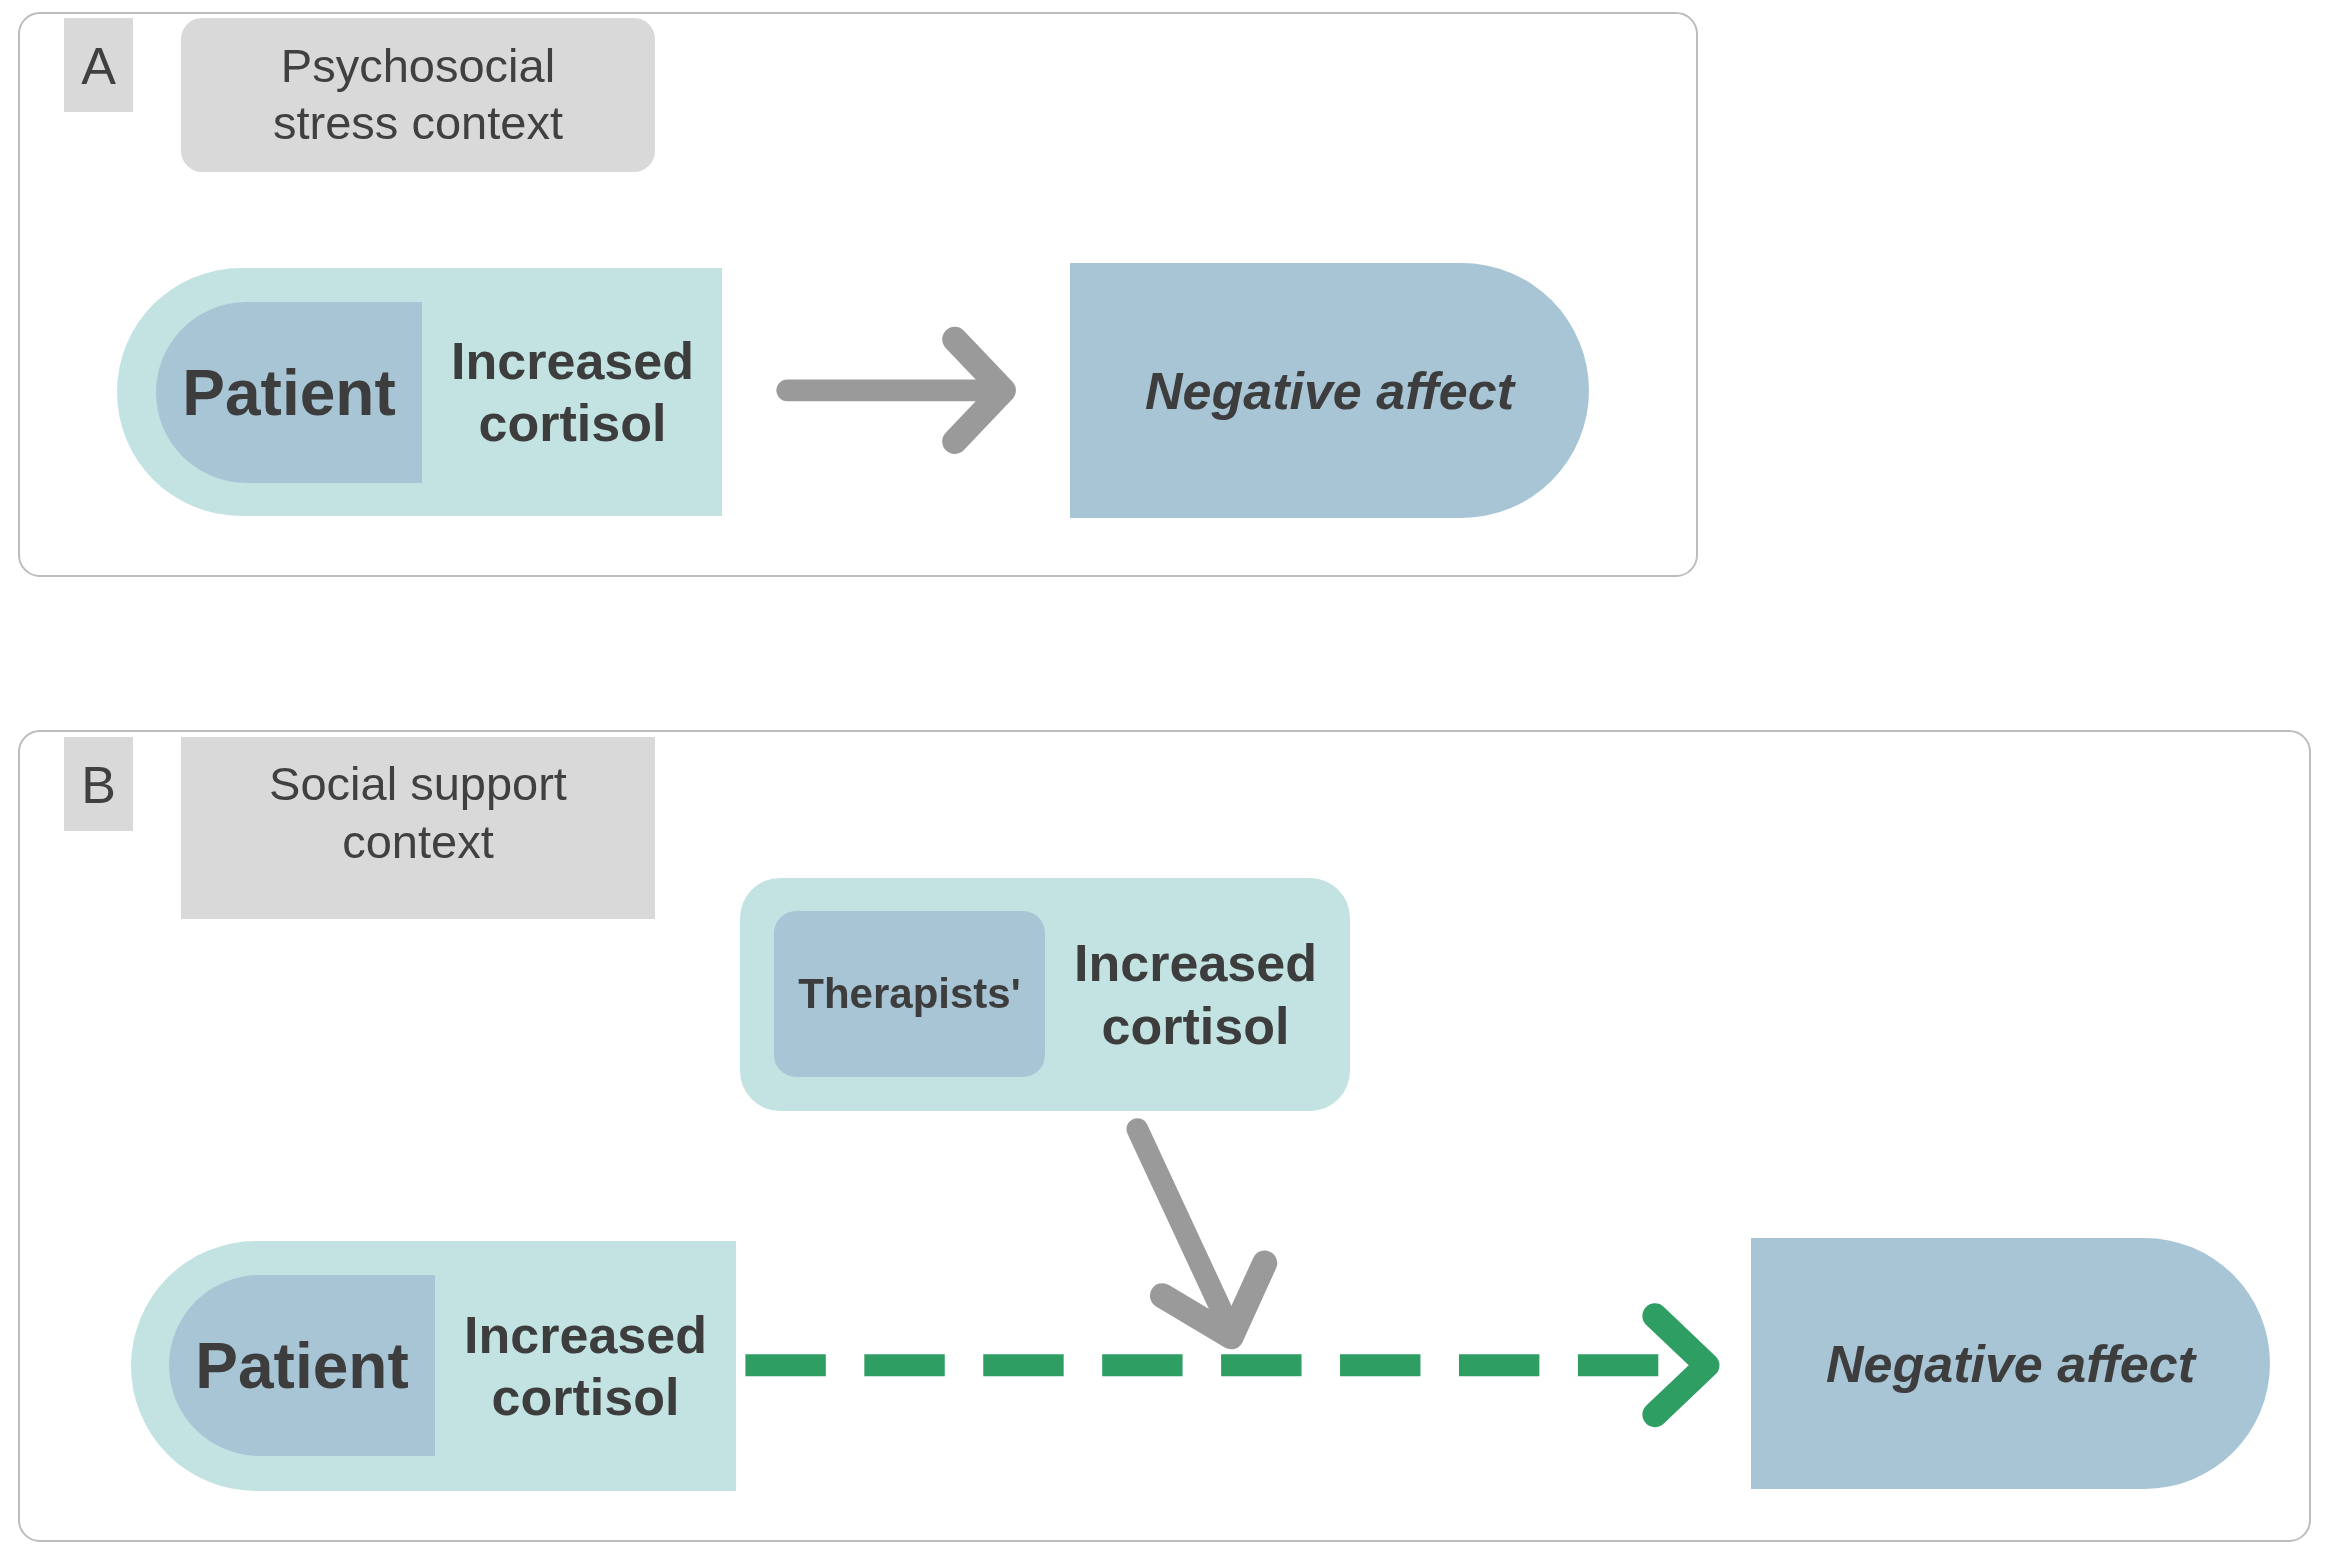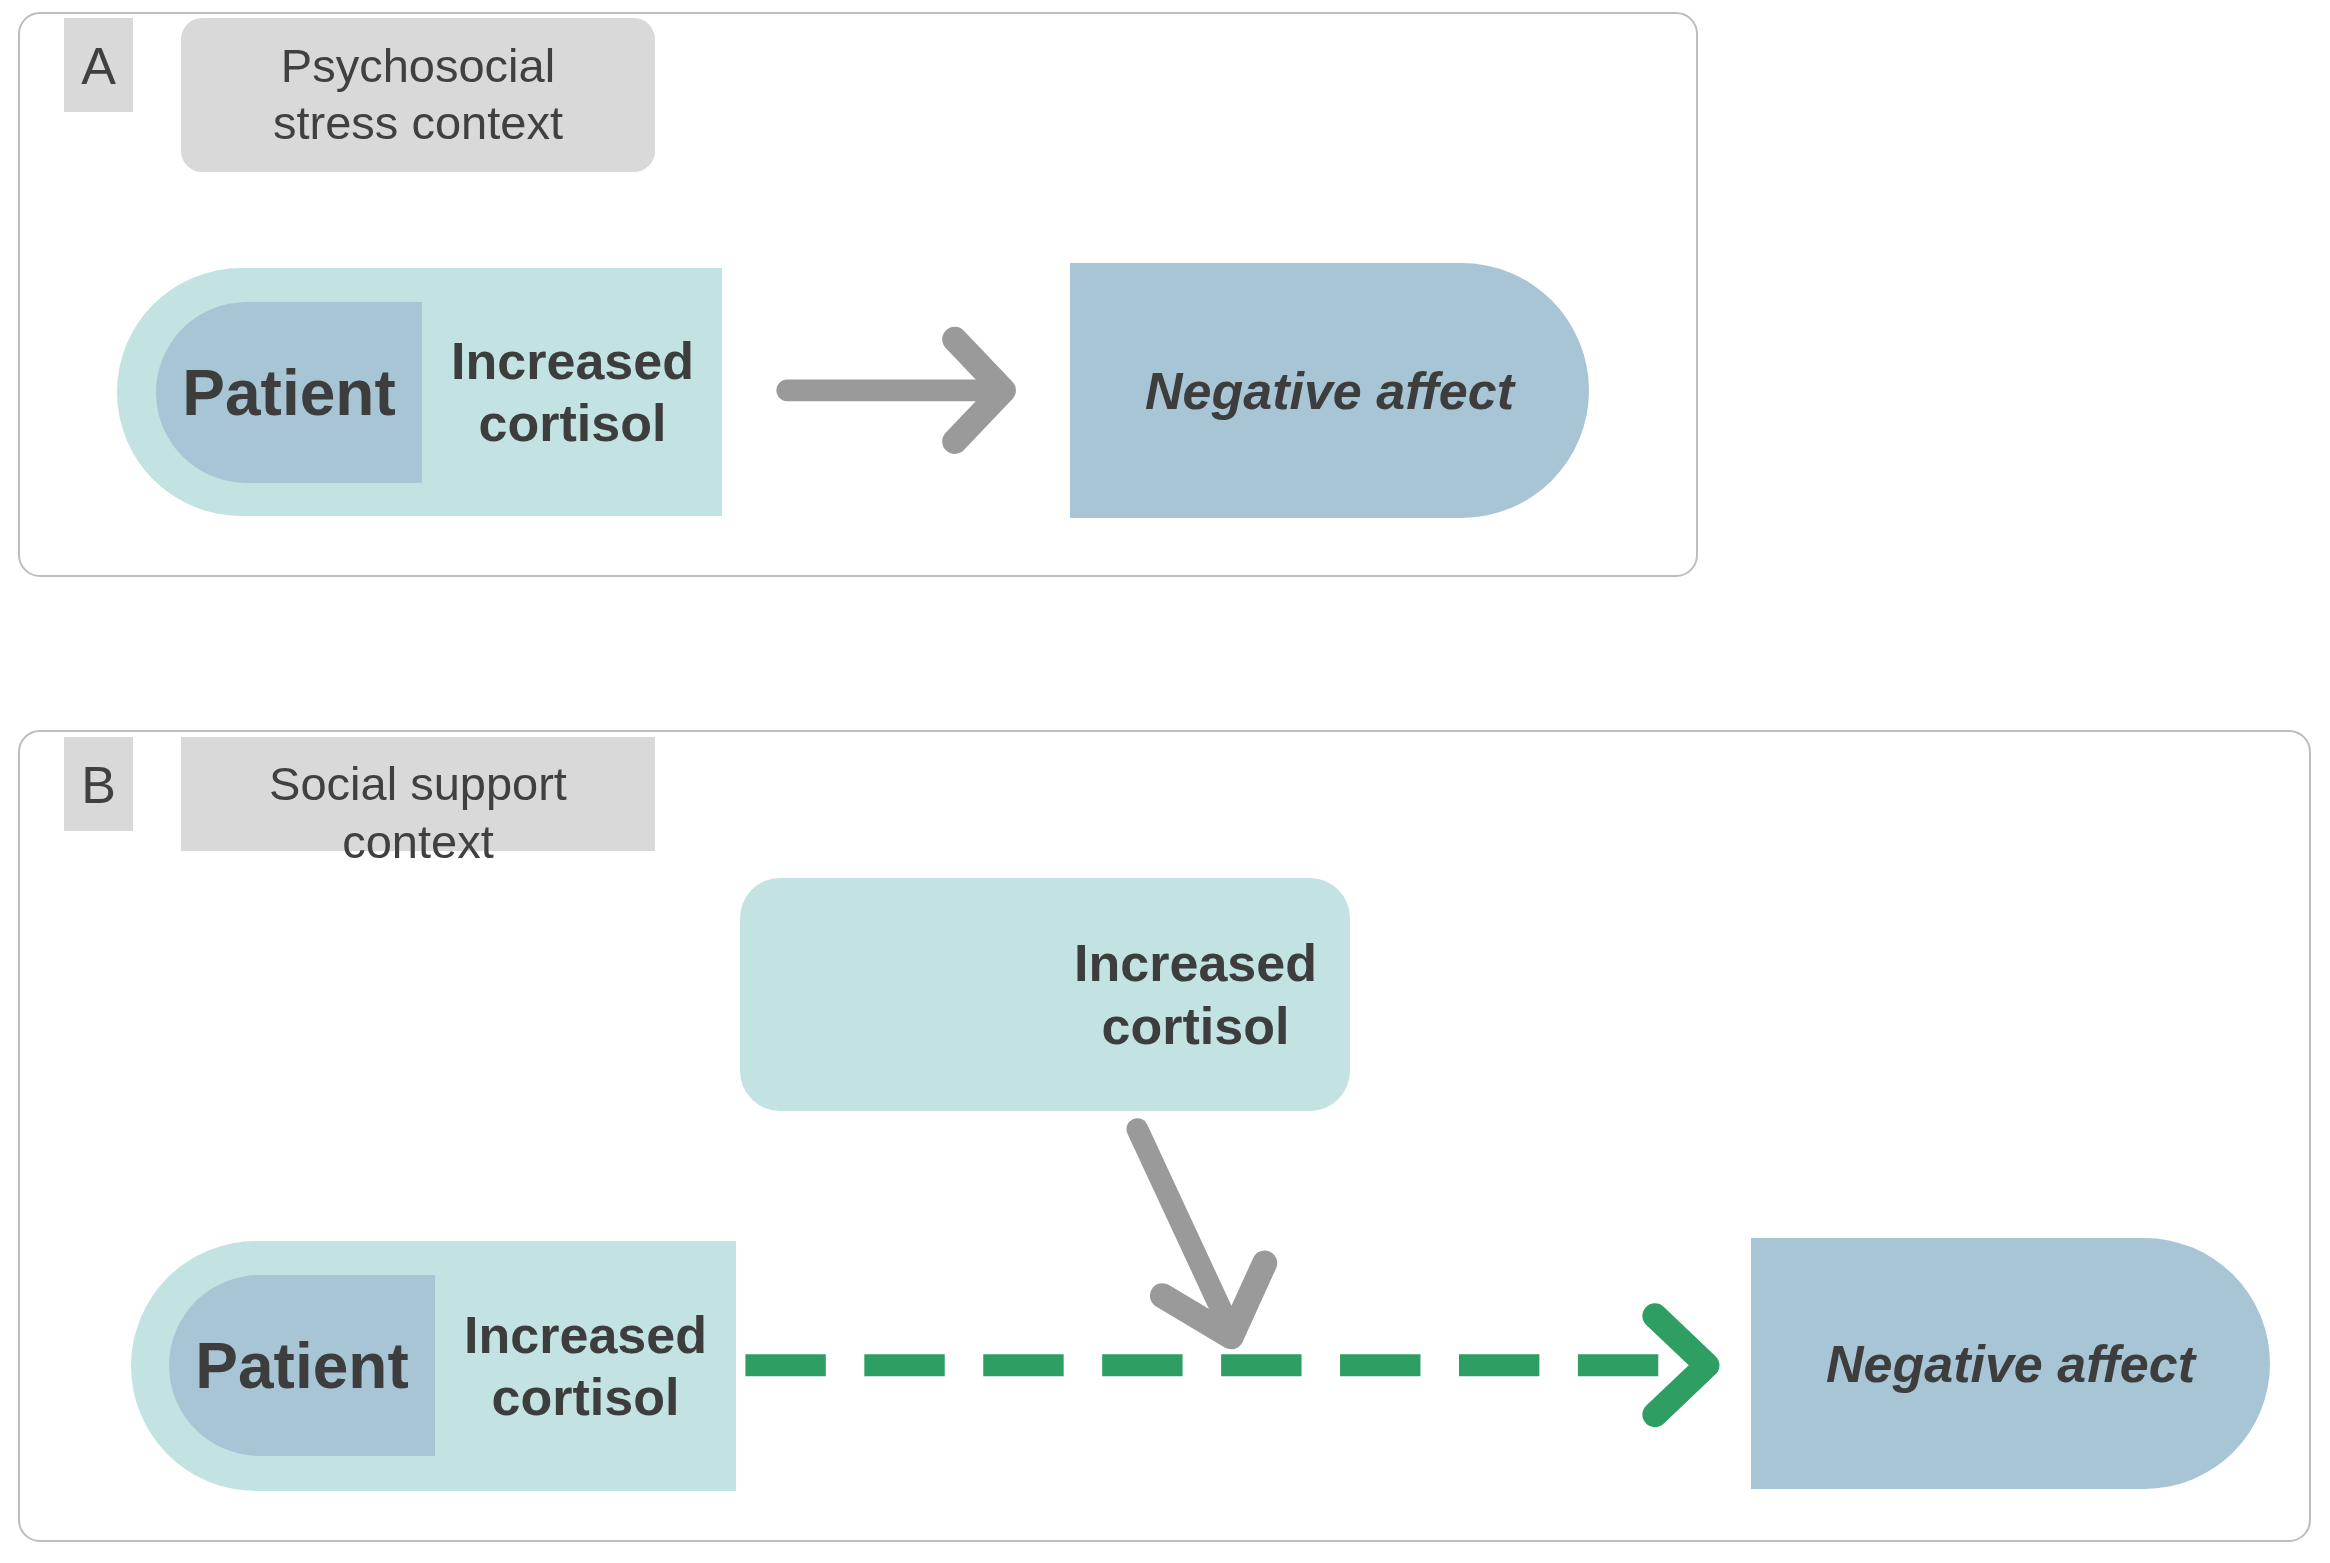--- a/index.html
+++ b/index.html
@@ -51,21 +51,21 @@
     text-align: center;
     box-sizing: border-box;
     padding: 18.4px 11.7px 22px 11.7px;
     white-space: pre-line;
   }
 
   #letter-a  { left: 64px;  top: 18.4px;  width: 69px; height: 94px; }
   #context-a { left: 181px; top: 18.4px;  width: 474px; height: 154px; border-radius: 21px; }
 
   #letter-b  { left: 64px;  top: 737px; width: 69px; height: 94px; }
-  #context-b { left: 181px; top: 737px; width: 474px; height: 114px; }
+  #context-b { left: 181px; top: 737px; width: 474px; height: 182px; }
 
   
   .teal-capsule {
     position: absolute;
     background: #c3e3e3;
     box-sizing: border-box;
   }
   
   .teal-capsule.left-pill {
     border-radius: 126px 0 0 126px;
@@ -141,20 +141,21 @@
 
   <div class="panel" id="panel-b"></div>
 
   <div class="panel-letter" id="letter-b">B</div>
 
   <div class="context-label" id="context-b">Social support
 context</div>
 
   <div class="teal-capsule all-round" style="left:740px; top:878px; width:610px; height:233px;"></div>
 
+  <div class="blue-box all-round t-therapists" style="left:774px; top:911px; width:271px; height:166px;">Therapists'</div>
 
   <div class="capsule-text t-cortisol" style="left:1059px; top:910px; width:273px; height:169px;">Increased
 cortisol</div>
 
   <div class="teal-capsule left-pill" style="left:131px; top:1241px; width:605px; height:250px;"></div>
 
   <div class="blue-box left-pill t-patient" style="left:169px; top:1275px; width:266px; height:181px;">Patient</div>
 
   <div class="capsule-text t-cortisol" style="left:449px; top:1277px; width:273px; height:178px;">Increased
 cortisol</div>

